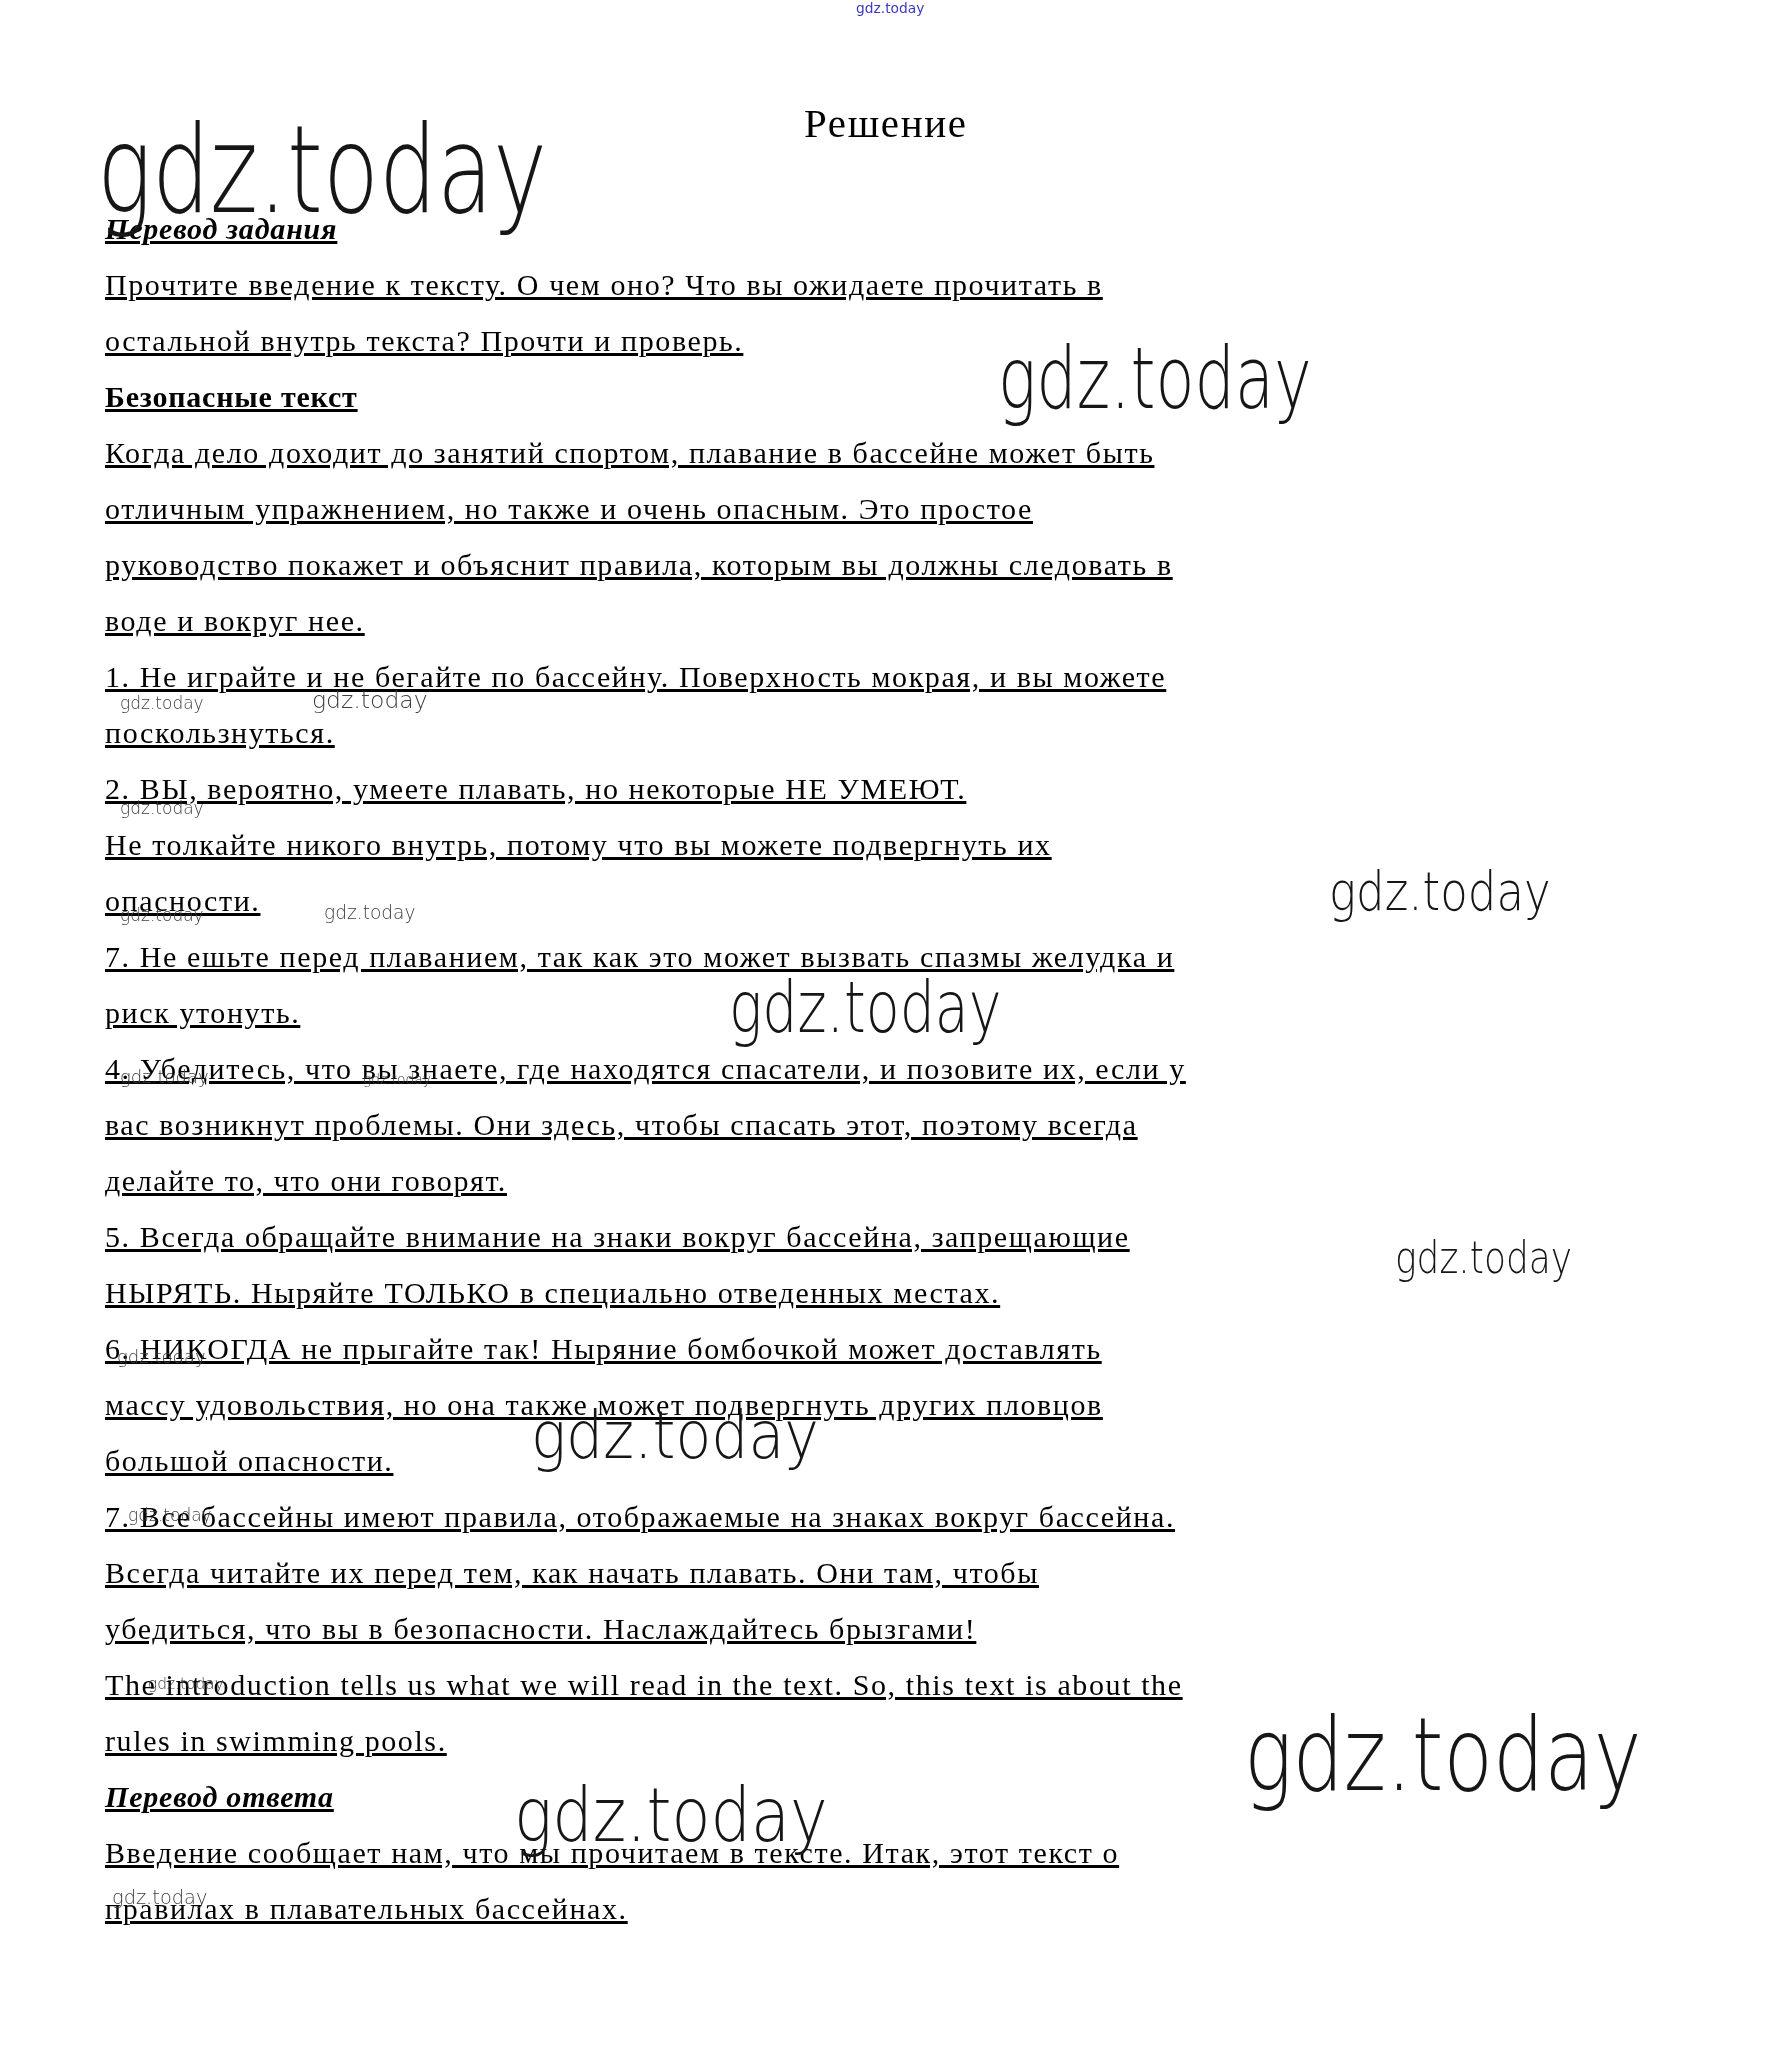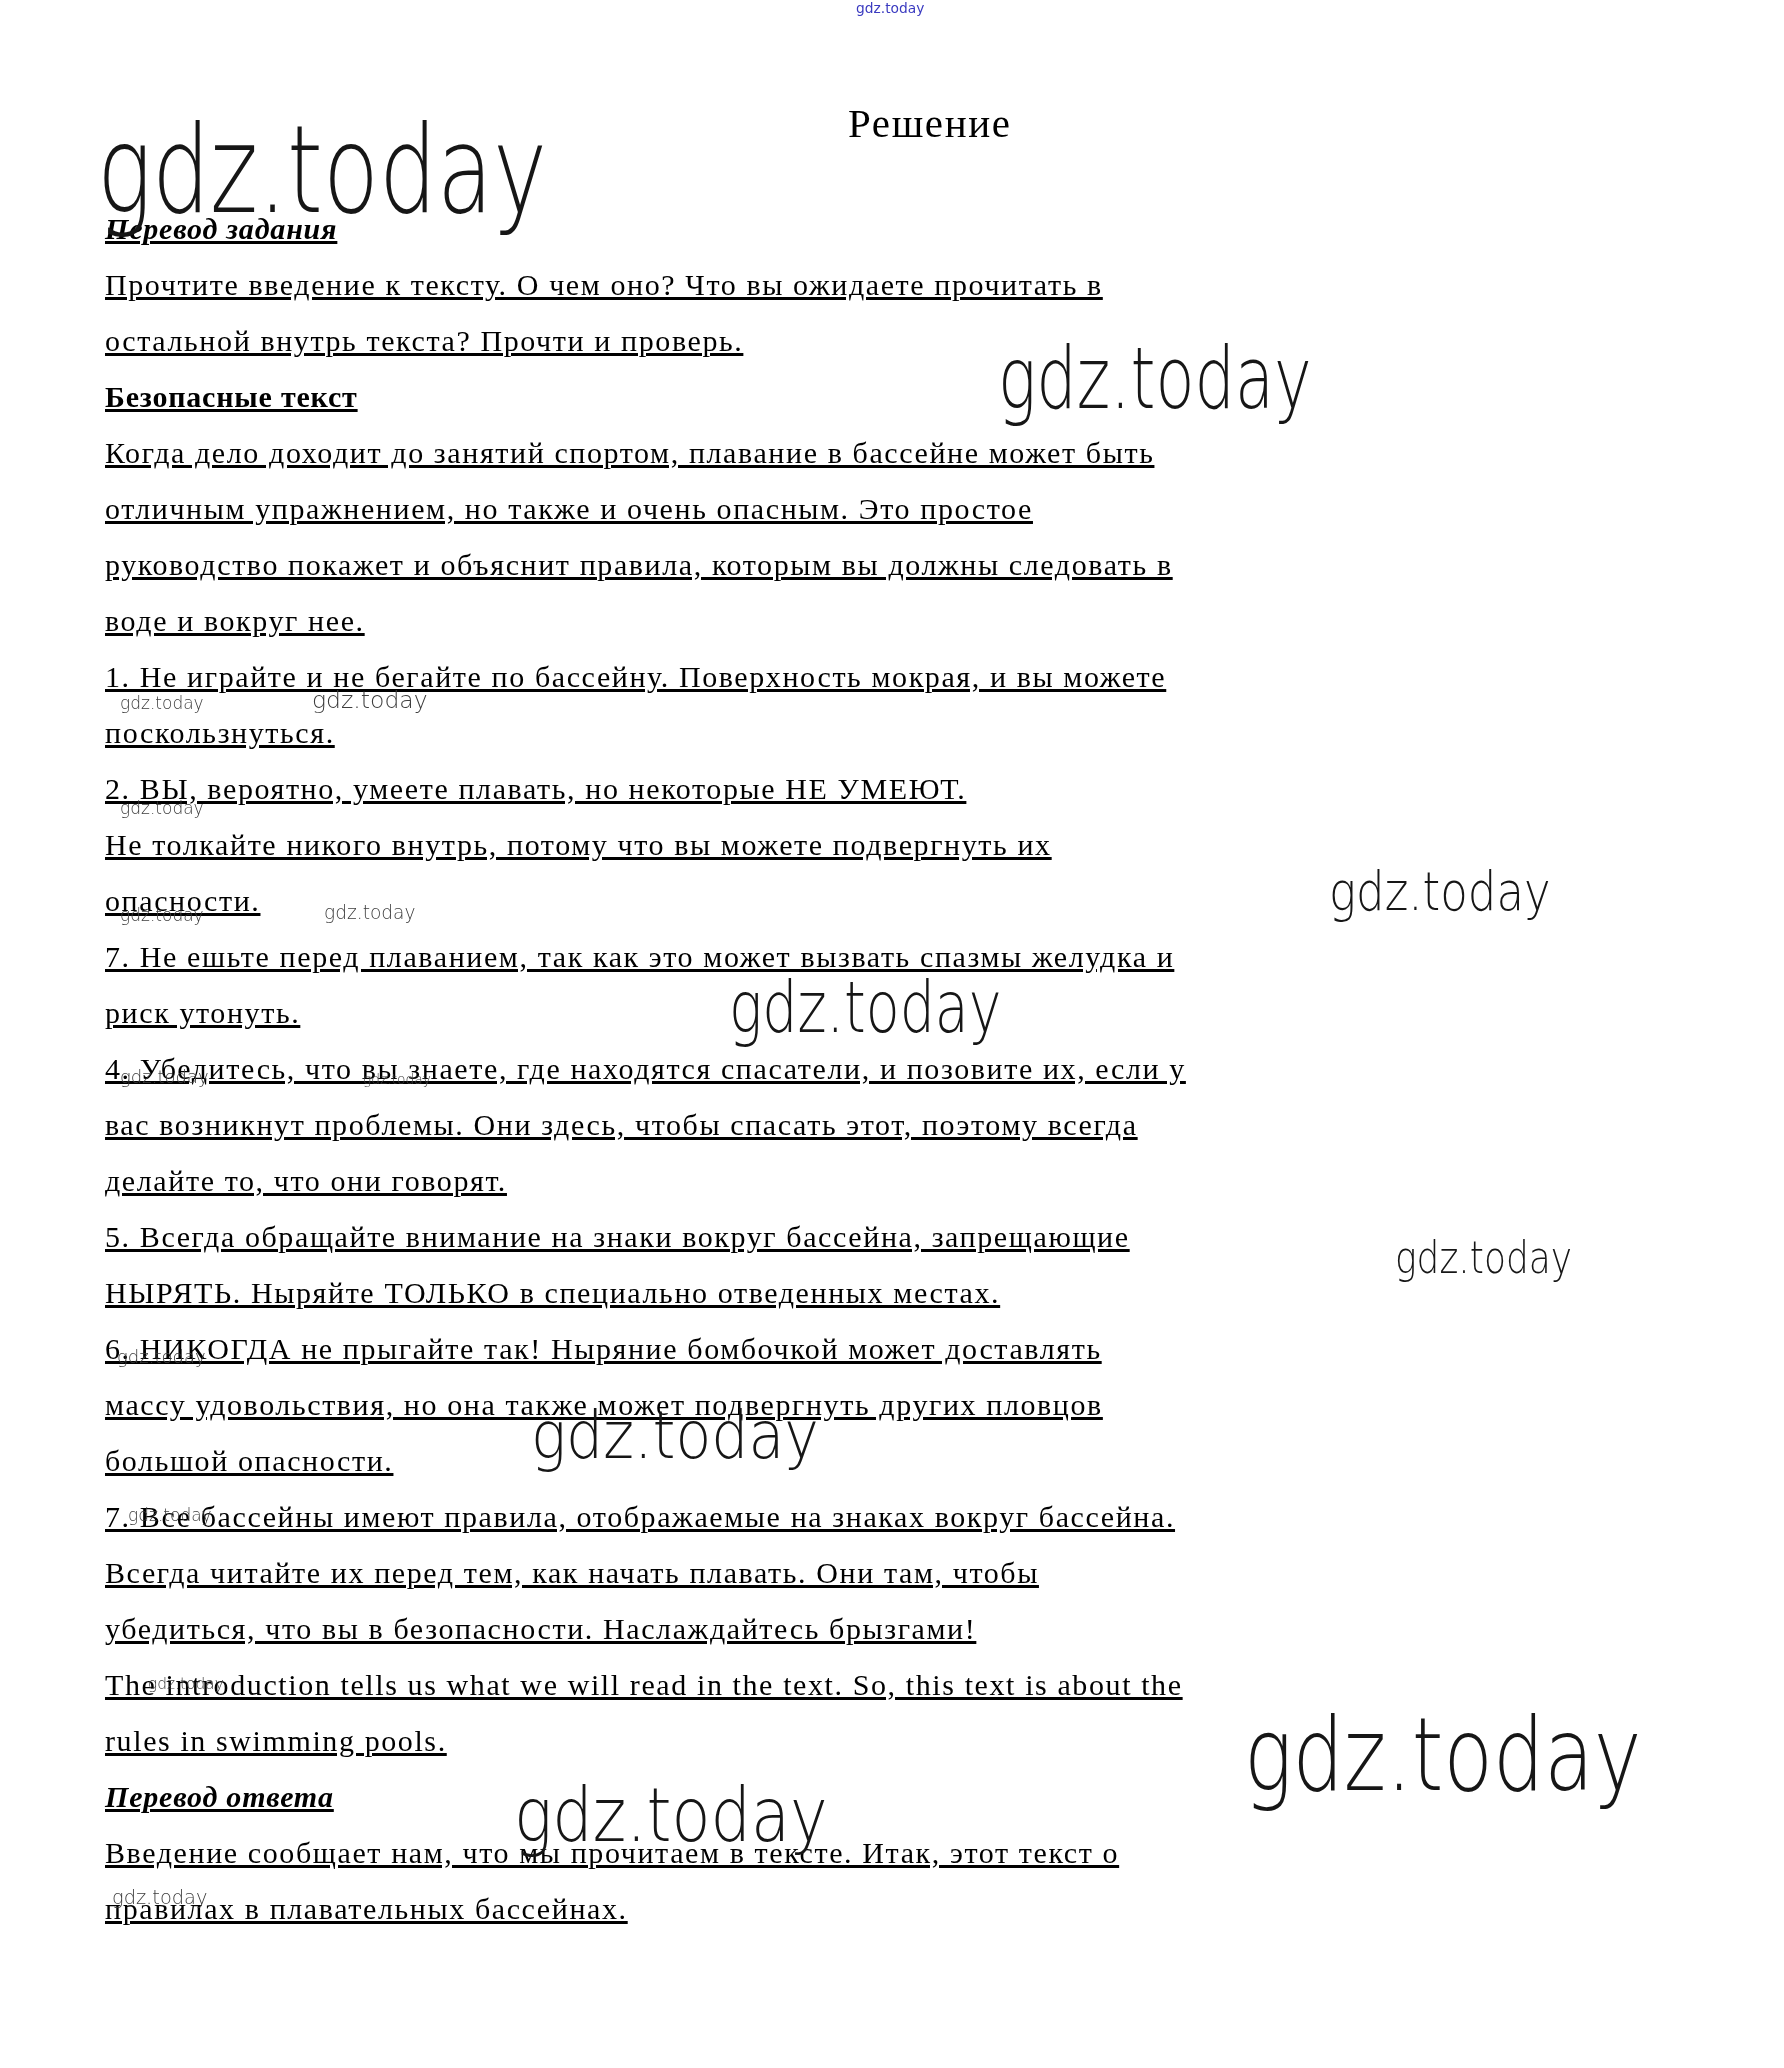--- a/index.html
+++ b/index.html
@@ -11,21 +11,21 @@
     position: relative;
     width: 1785px;
     height: 2068px;
     background: var(--background, #ffffff);
     overflow: hidden;
     font-family: "Liberation Serif", serif;
     color: var(--text, #000000);
   }
   .page-title {
     position: absolute;
-    left: 848px;
+    left: 804px;
     top: 99px;
     font-size: 41px;
     line-height: 49px;
     letter-spacing: 1.6px;
     white-space: nowrap;
   }
   .content {
     position: absolute;
     left: 105px;
     top: 201px;

